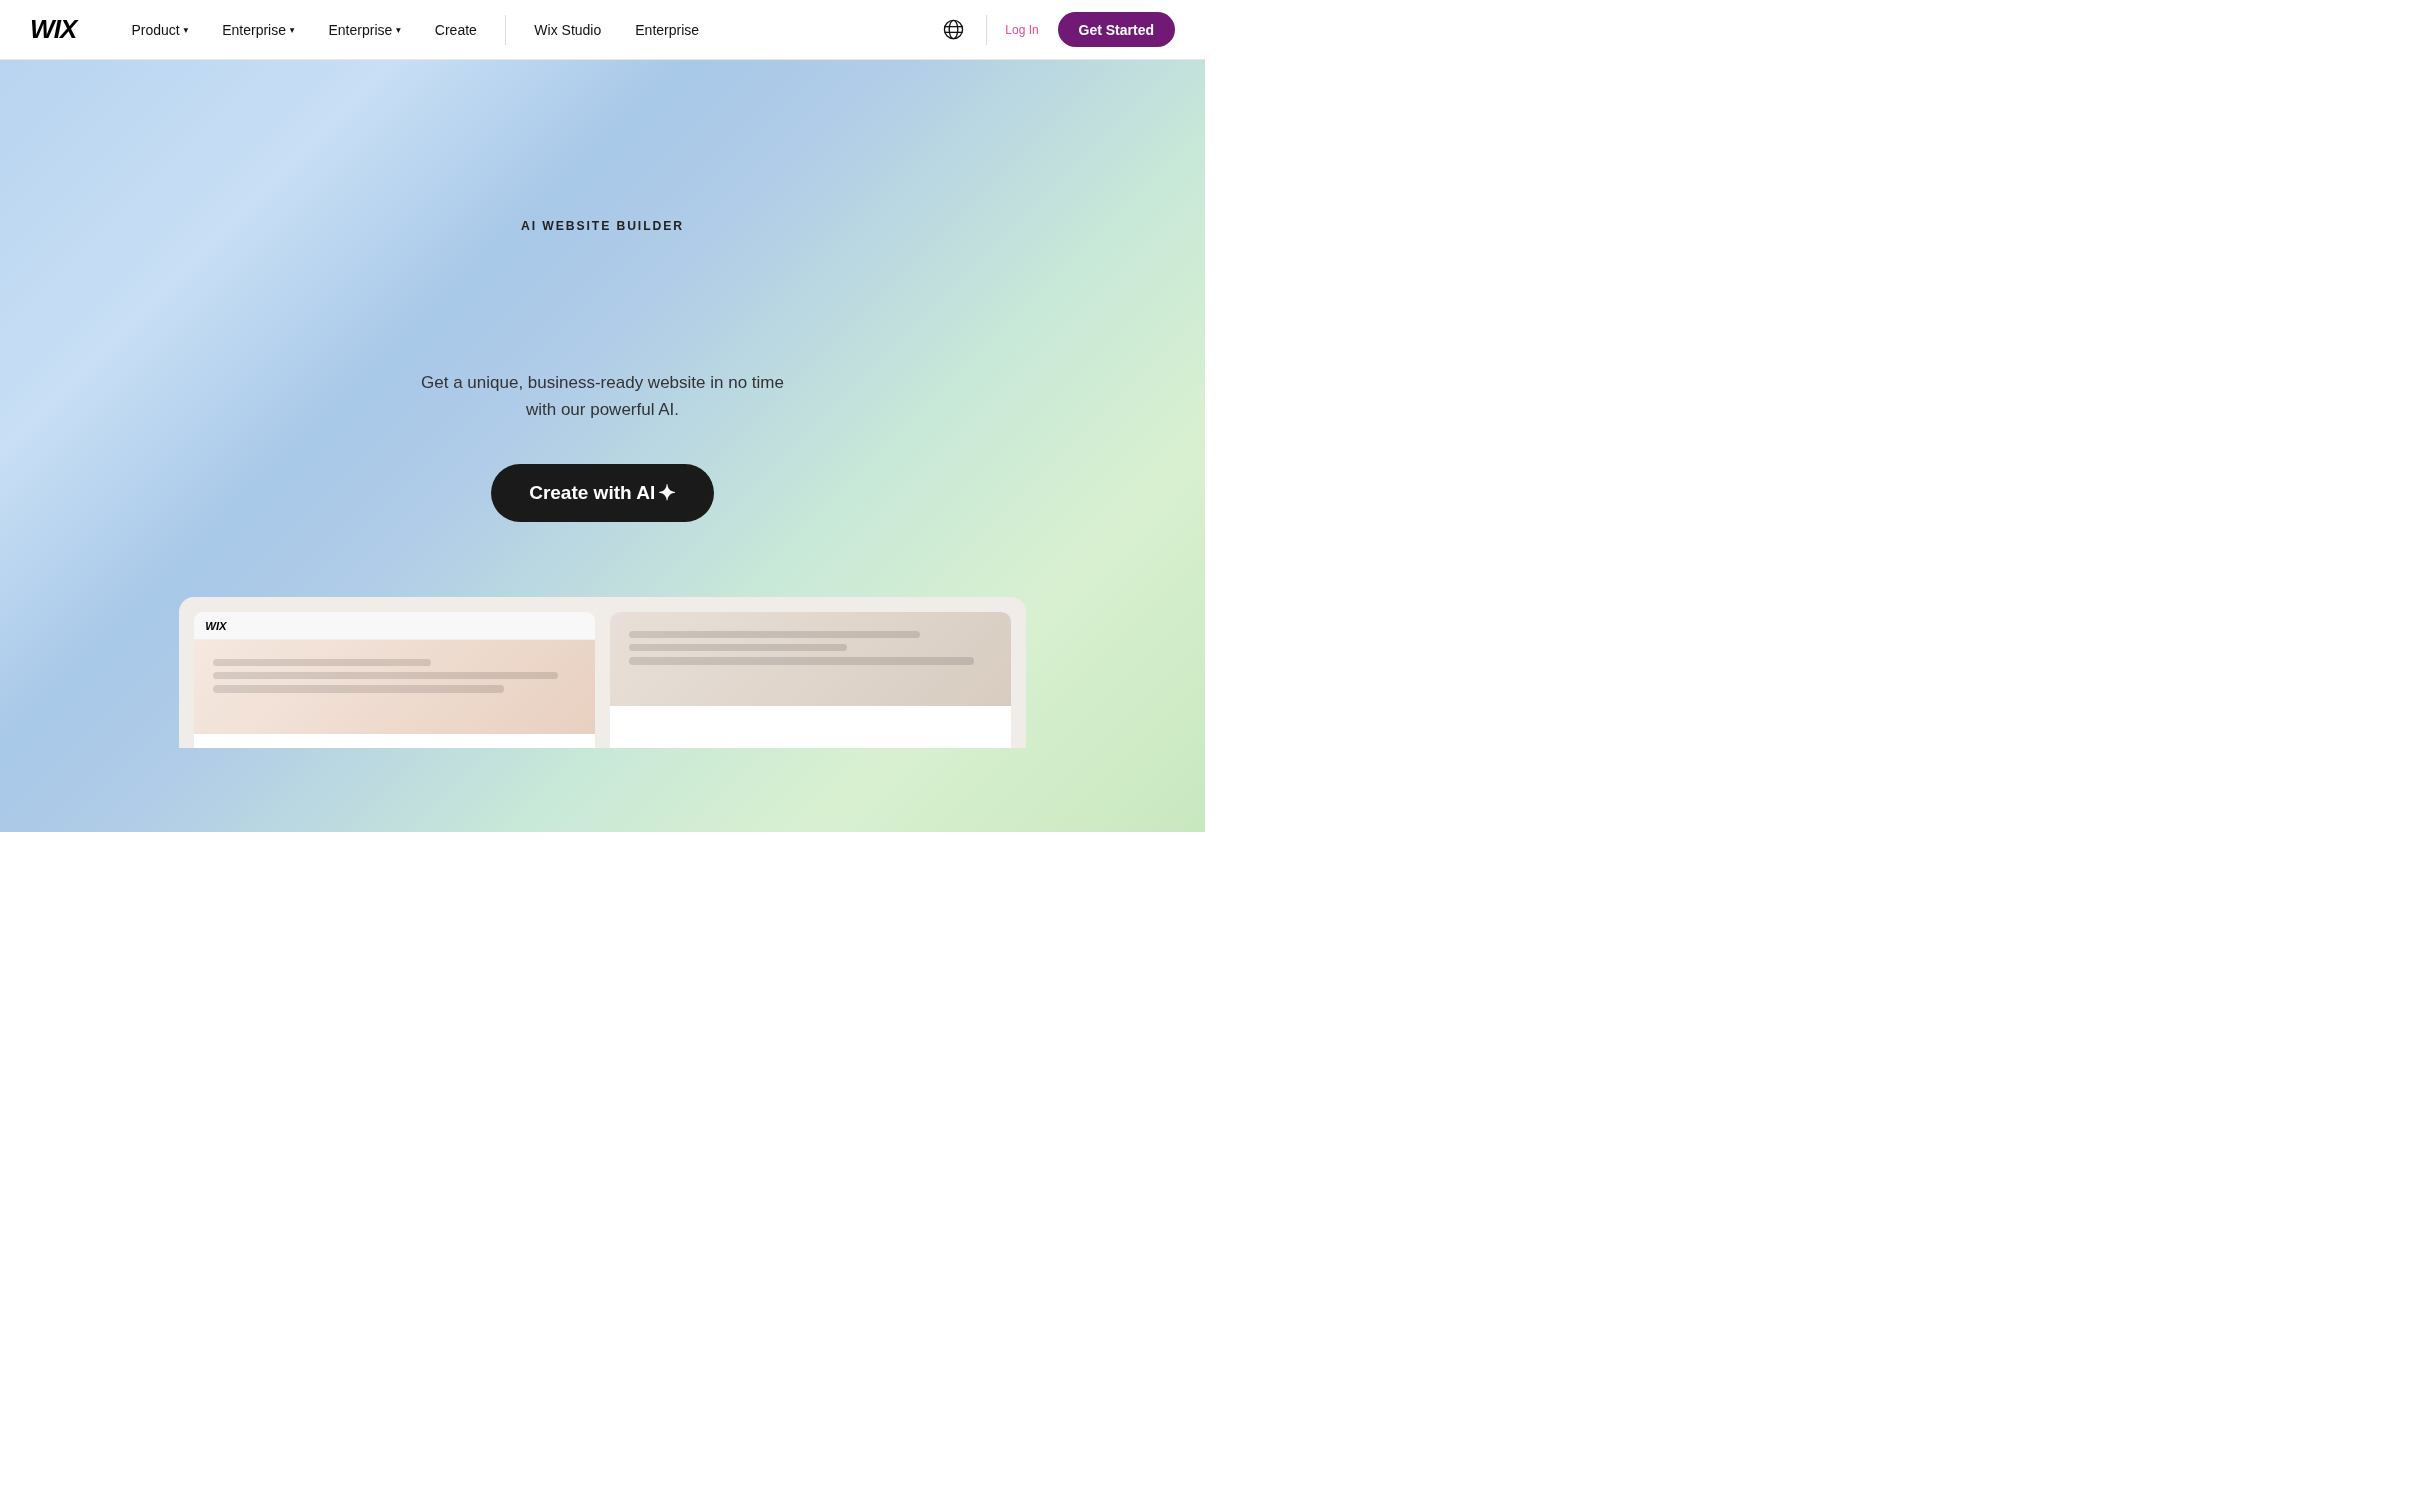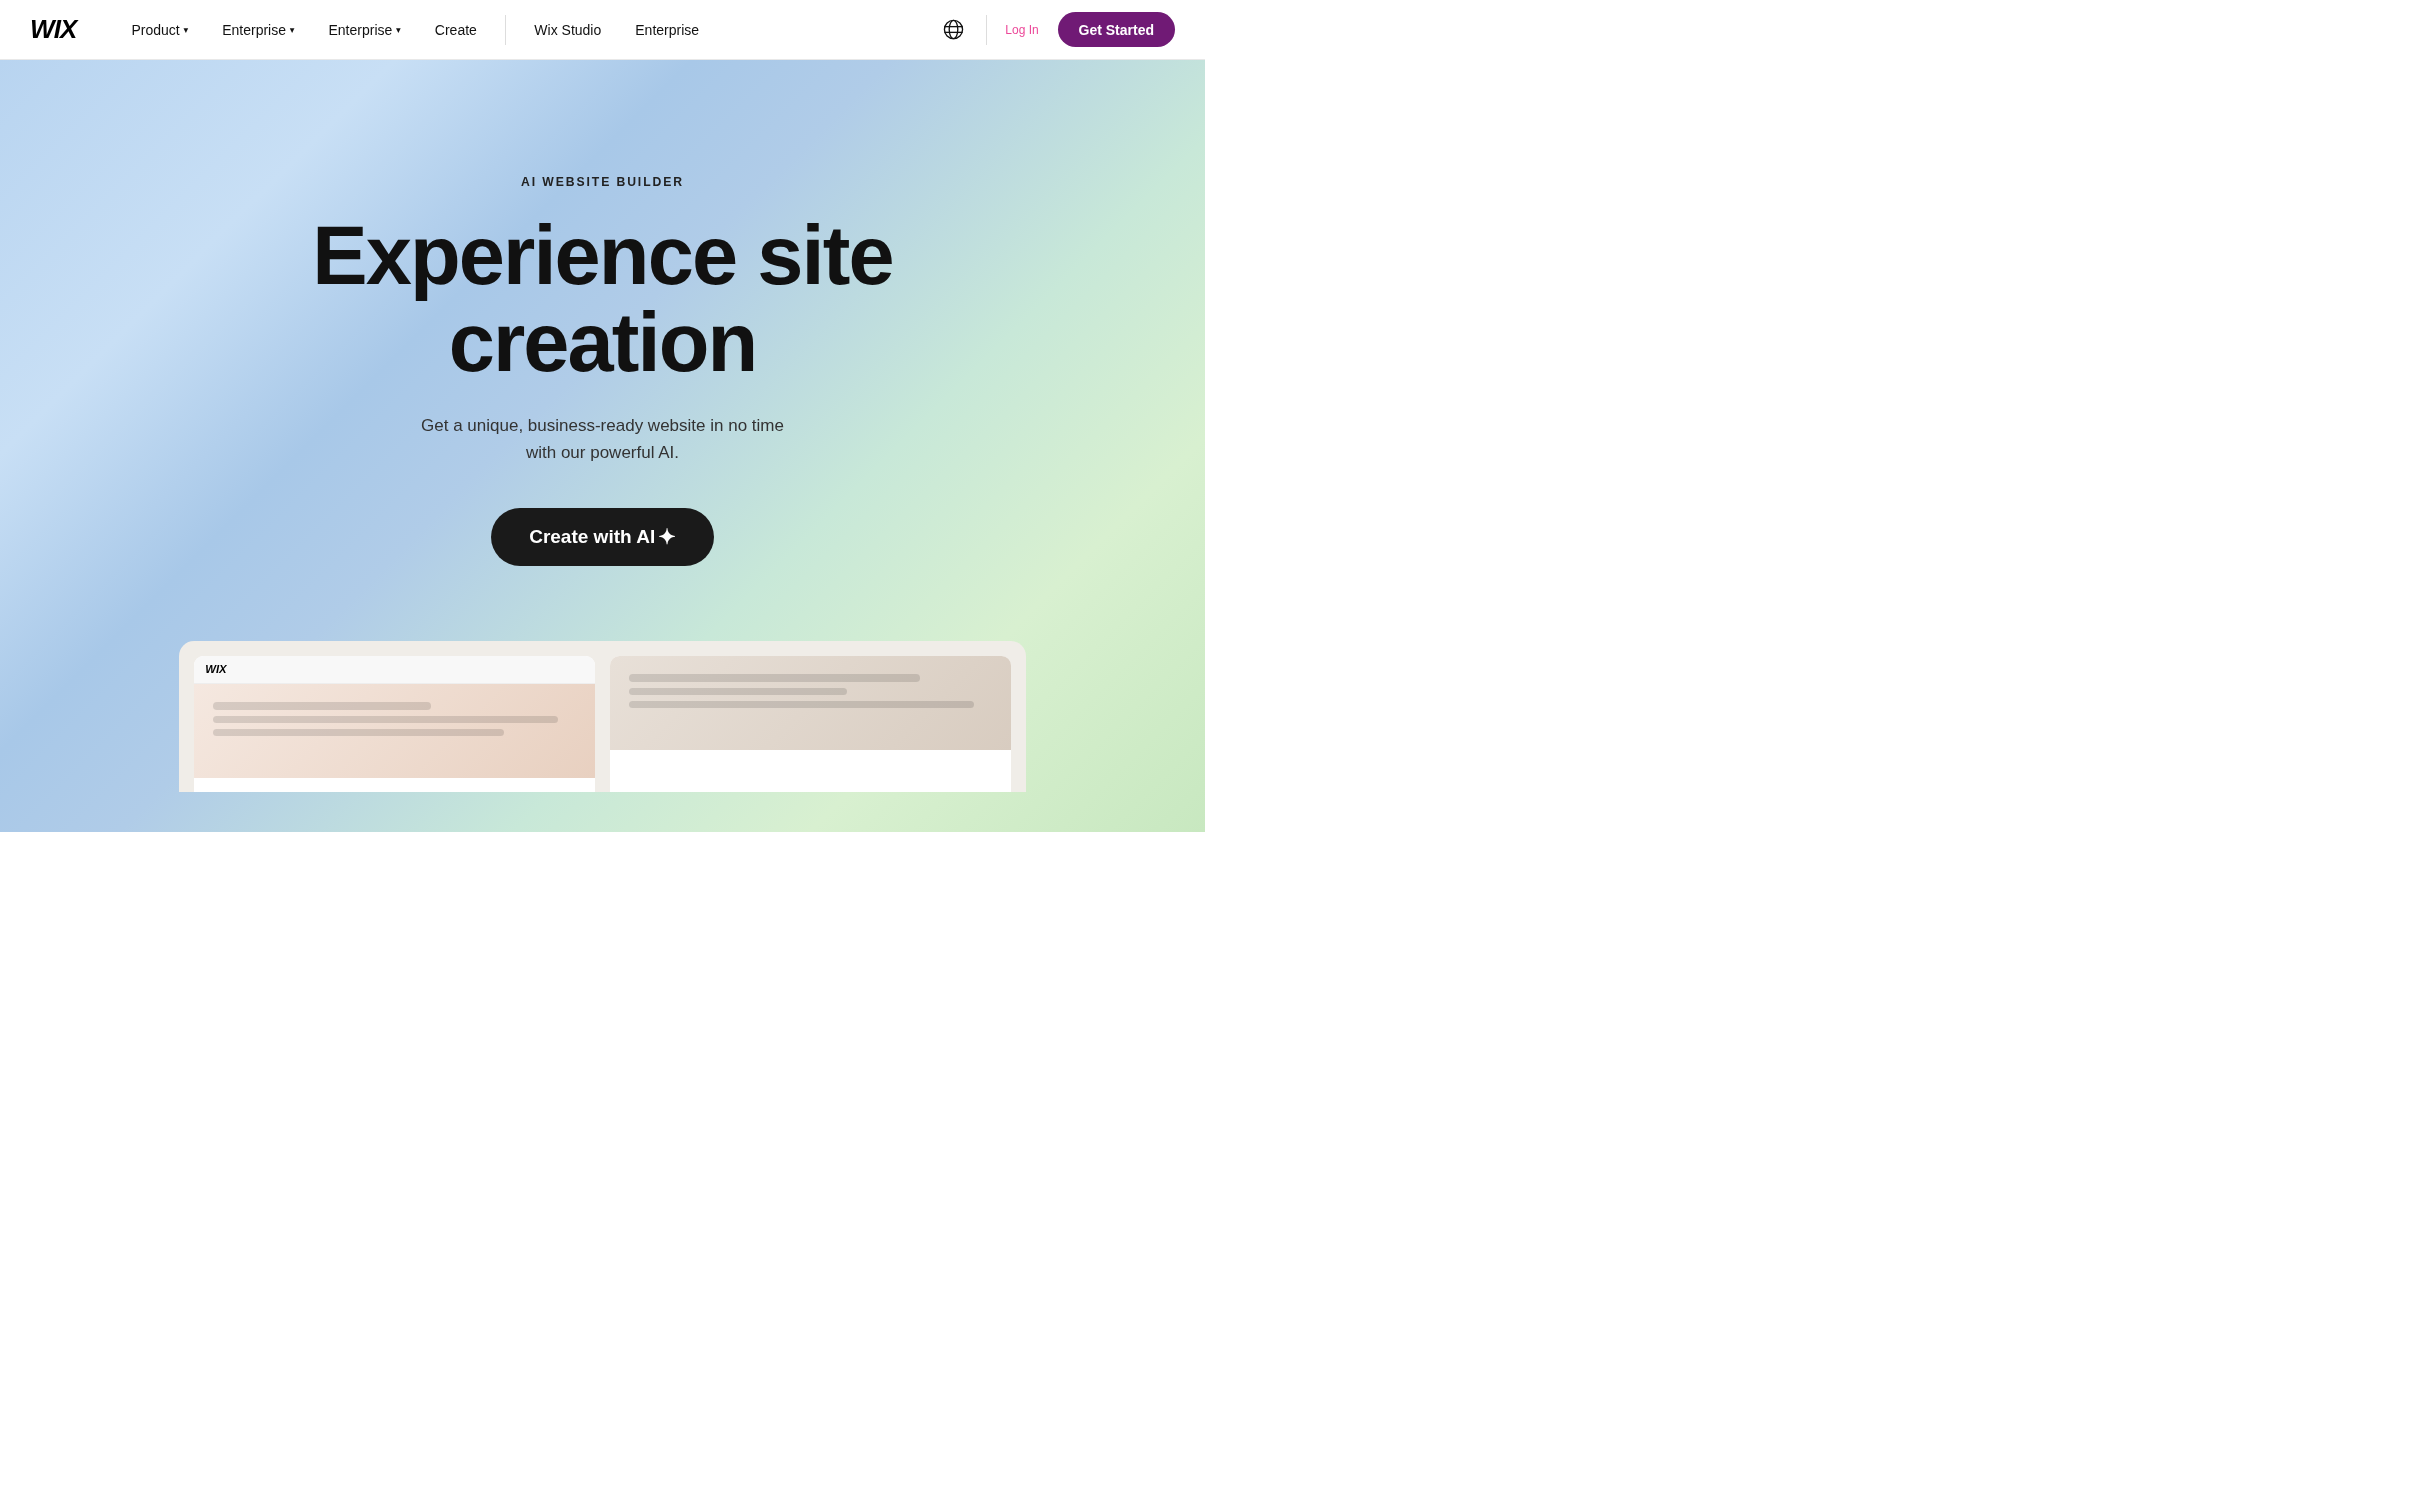--- a/index.html
+++ b/index.html
@@ -280,21 +280,21 @@
     <div class="actions-divider"></div>
     <span class="login-btn">Log In</span>
     <button class="get-started-btn">Get Started</button>
   </div>
 </nav>
 
 <section class="hero">
   <p class="hero-eyebrow">AI WEBSITE BUILDER</p>
 
   <h1 class="hero-title">
-    <span>Experience site creation</span><br>
+    <br>
   </h1>
 
   <p class="hero-subtitle">
     <span>Get a unique, business-ready website in no time with our powerful AI.</span>
   </p>
 
   <button class="hero-cta">
     <span>Create with AI</span>
     <span class="sparkle-icon">✦</span>
   </button>

